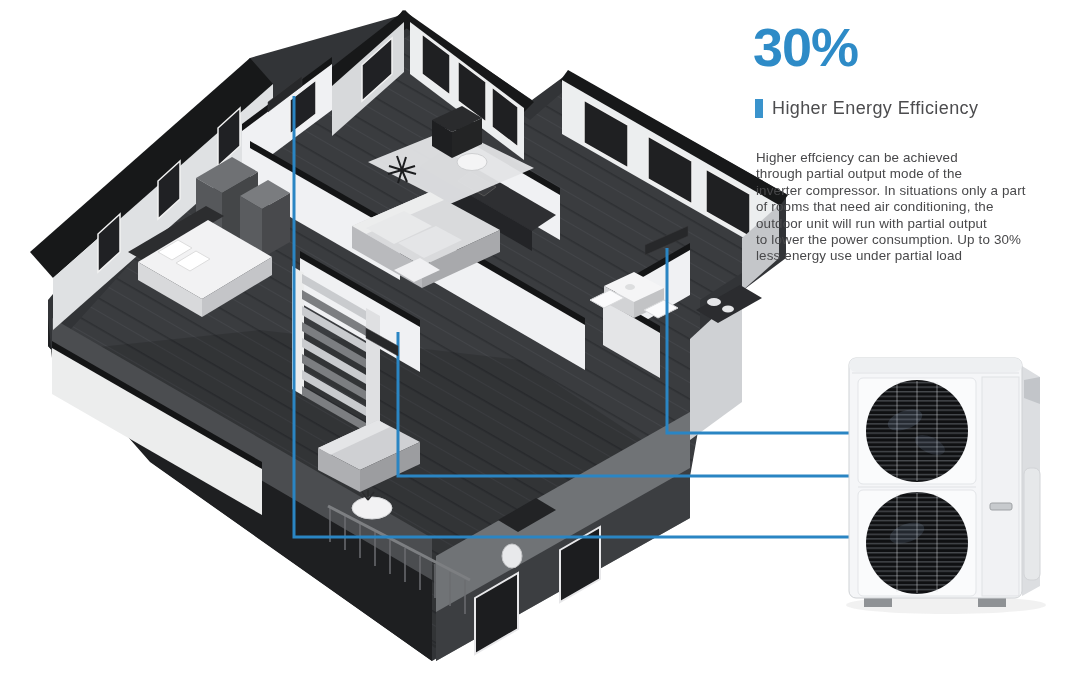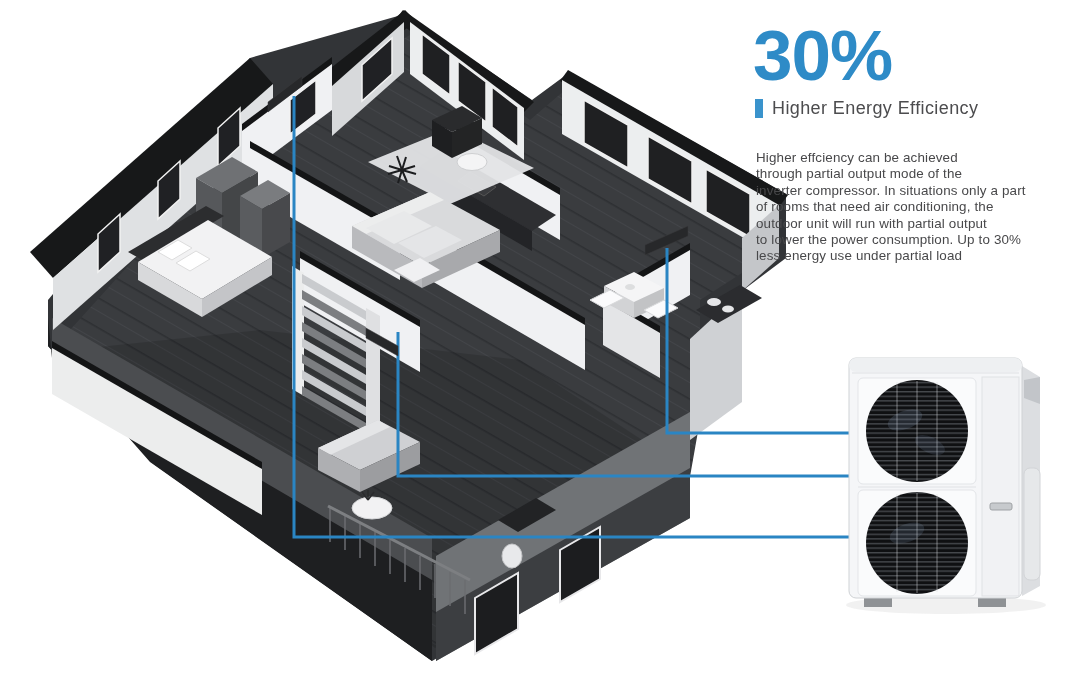--- a/index.html
+++ b/index.html
@@ -3,21 +3,21 @@
 <meta charset="utf-8">
 <style>
   html,body{margin:0;padding:0;background:#ffffff;}
   #stage{
     position:relative;width:1089px;height:682px;background:#ffffff;overflow:hidden;
     font-family:"Liberation Sans","DejaVu Sans",sans-serif;
   }
   #house-svg{position:absolute;left:0;top:0;width:1089px;height:682px;}
   .stat-value{
     position:absolute;left:753px;top:20px;
-    font-size:71px;font-weight:800;letter-spacing:-1px;color:#2e8bc7;line-height:1;
+    font-size:54px;font-weight:800;letter-spacing:-1px;color:#2e8bc7;line-height:1;
   }
   .headline{
     position:absolute;left:755px;top:99px;display:flex;align-items:stretch;
   }
   .accent-bar{width:8px;background:#3a93cc;margin-right:9px;}
   .headline-text{
     font-size:18px;line-height:19px;color:#4c4c4e;letter-spacing:0.4px;font-weight:500;
   }
   .body-copy{
     position:absolute;left:756px;top:150px;width:335px;

